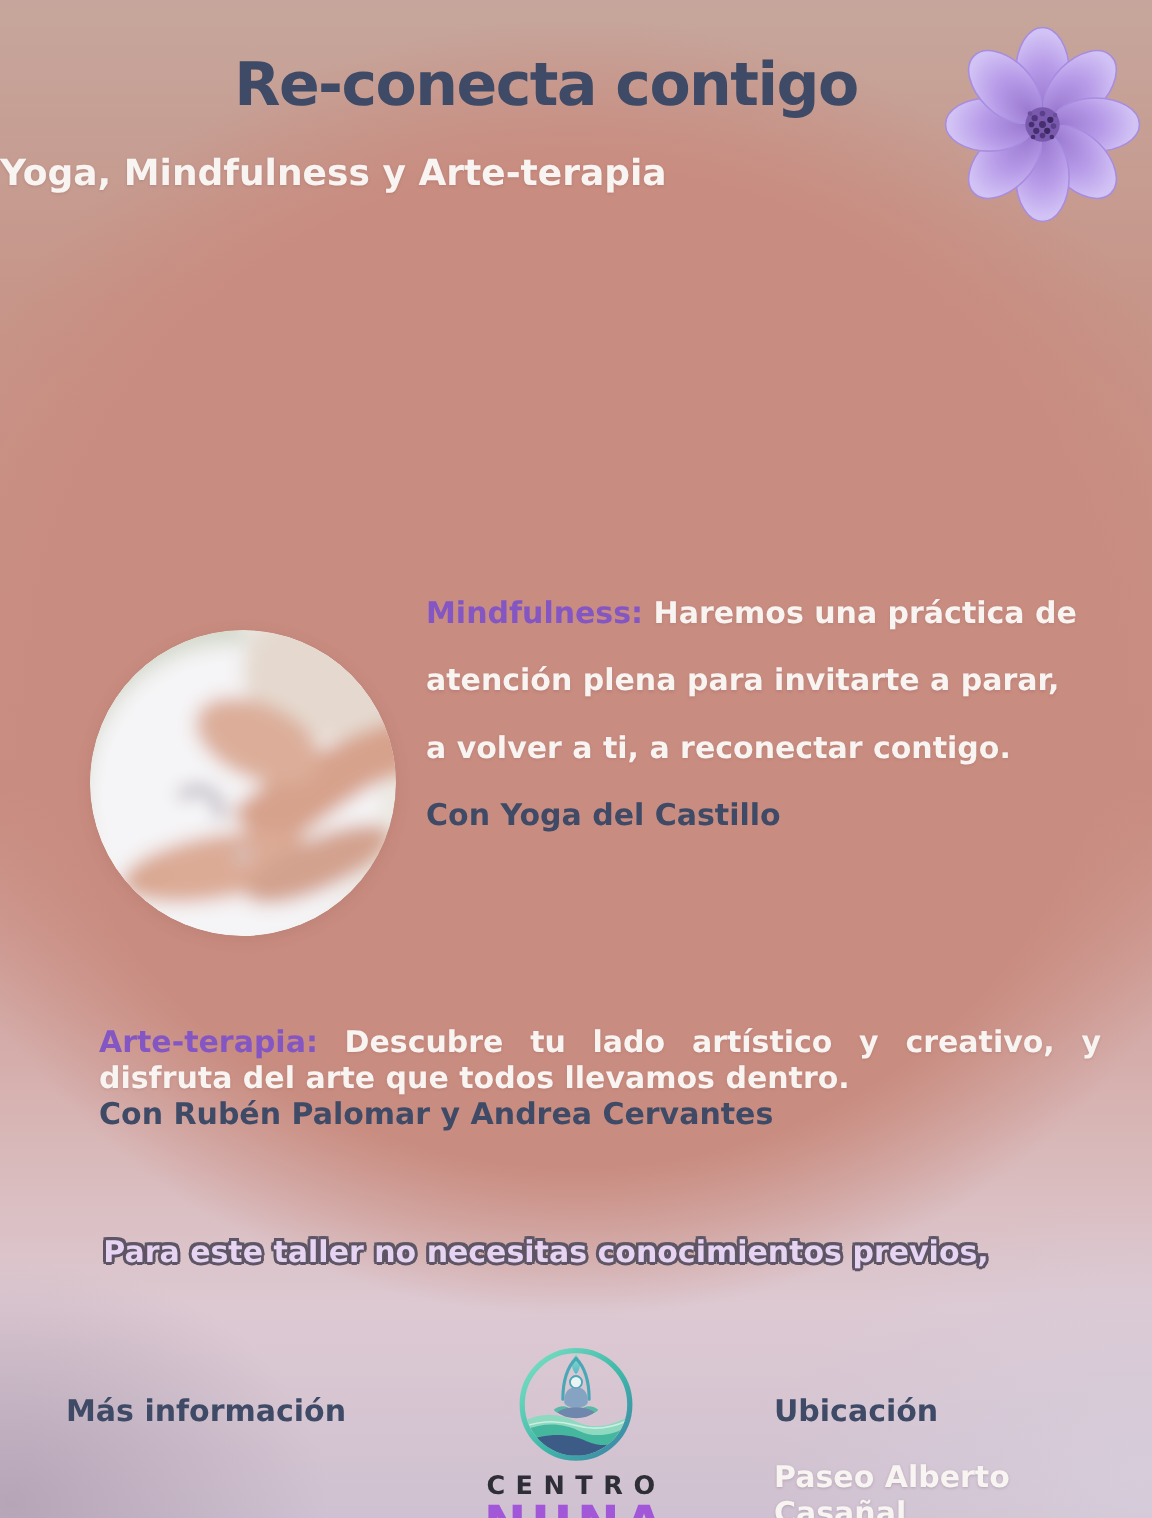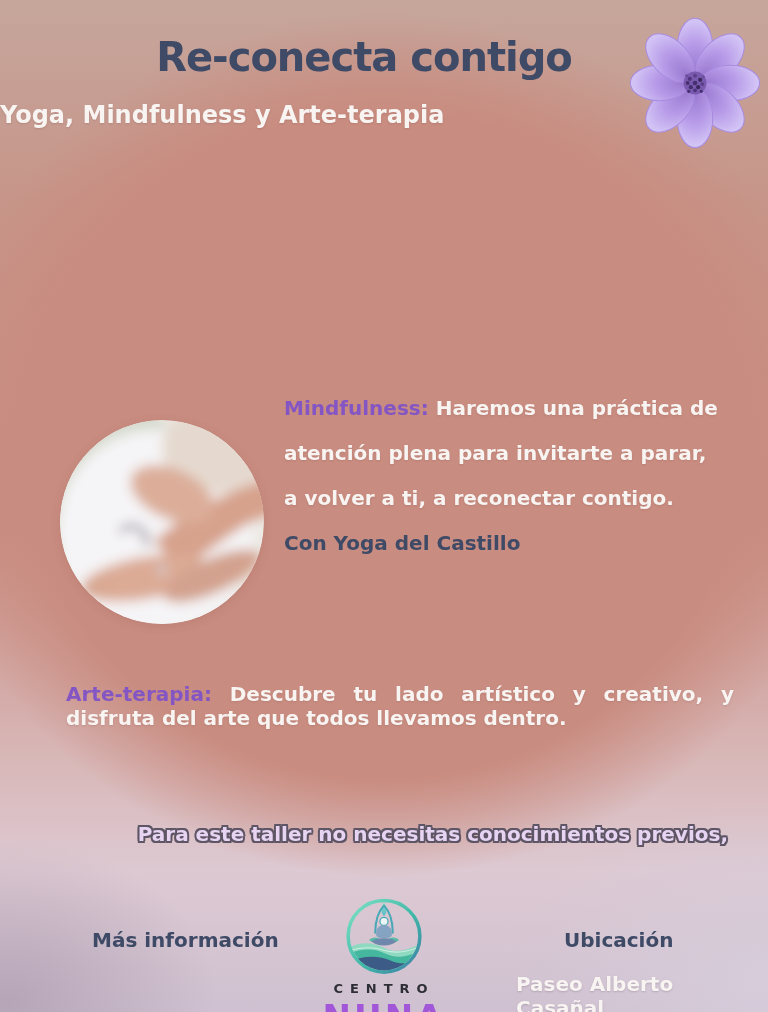--- a/index.html
+++ b/index.html
@@ -36,37 +36,37 @@
   .yoga{left:42px;top:180px;width:700px;line-height:40px;}
   .mind{left:284px;top:386px;width:434px;line-height:45px;}
   .arte{left:66px;top:682px;width:668px;line-height:24px;}
   .arte p{margin:0;text-align:justify;}
   .yoga p,.mind p{margin:0;}
   .photo{
     left:60px;top:420px;width:204px;height:204px;border-radius:50%;
     overflow:hidden;box-shadow:0 2px 10px rgba(120,70,70,.15);
   }
   .tagline{
-    left:0;top:814px;width:728px;text-align:right;
+    left:0;top:814px;width:728px;text-align:center;
     font-size:20px;line-height:41px;color:#e7d4f2;
     text-shadow:
       -1.6px -1.6px 0 #5e5565, 1.6px -1.6px 0 #5e5565,
       -1.6px 1.6px 0 #5e5565, 1.6px 1.6px 0 #5e5565,
       0 -2px 0 #5e5565, 0 2px 0 #5e5565, -2px 0 0 #5e5565, 2px 0 0 #5e5565;
   }
-  .foot-label{font-size:20px;color:#3e4a66;margin-left:48px;}
+  .foot-label{font-size:20px;color:#3e4a66;}
   .foot-value{font-size:20px;color:#f8f4f2;text-shadow:0 1px 2px rgba(110,90,110,.3);}
   .info-label{left:44px;top:928px;}
   .info-value{left:44px;top:972px;}
   .loc-label{left:516px;top:928px;}
   .loc-value{left:516px;top:972px;}
   .logo-svg{left:340px;top:896px;width:88px;height:84px;}
   .logo-centro{
     left:294px;top:981px;width:180px;text-align:center;
-    font-size:13px;letter-spacing:7px;color:#2e2e36;
+    font-size:17px;letter-spacing:7px;color:#2e2e36;
   }
   .logo-nuna{
     left:294px;top:997px;width:180px;text-align:center;
     font-size:34px;letter-spacing:3px;color:#a257d8;
   }
 </style>
 </head>
 <body>
 
 <div class="page">
@@ -145,20 +145,21 @@
       <span>Haremos una práctica de atención plena para invitarte a parar, a volver a ti, a reconectar contigo.</span>
     </p>
     <p class="credit">Con Yoga del Castillo</p>
   </div>
 
   <div class="abs arte body-text">
     <p>
       <span class="kw">Arte-terapia:</span>
       <span>Descubre tu lado artístico y creativo, y disfruta del arte que todos llevamos dentro.</span>
     </p>
+    <p class="credit" style="text-align:left;">Con Rubén Palomar y Andrea Cervantes</p>
   </div>
 
   <div class="abs tagline">
     <div>Para este taller no necesitas conocimientos previos,</div>
   </div>
 
   <div class="abs foot-label info-label">Más información</div>
   <div class="abs foot-label loc-label">Ubicación</div>
   <div class="abs foot-value loc-value">Paseo Alberto Casañal</div>
 

